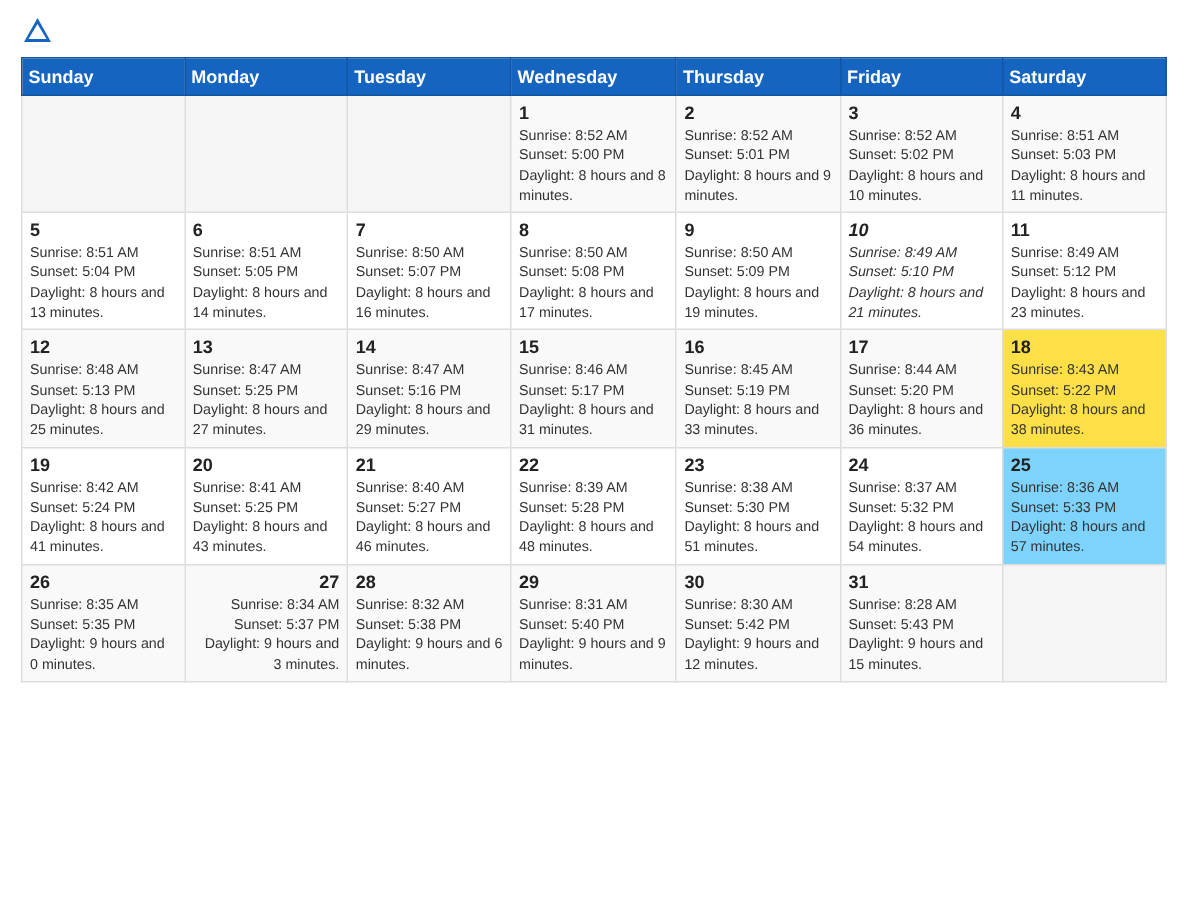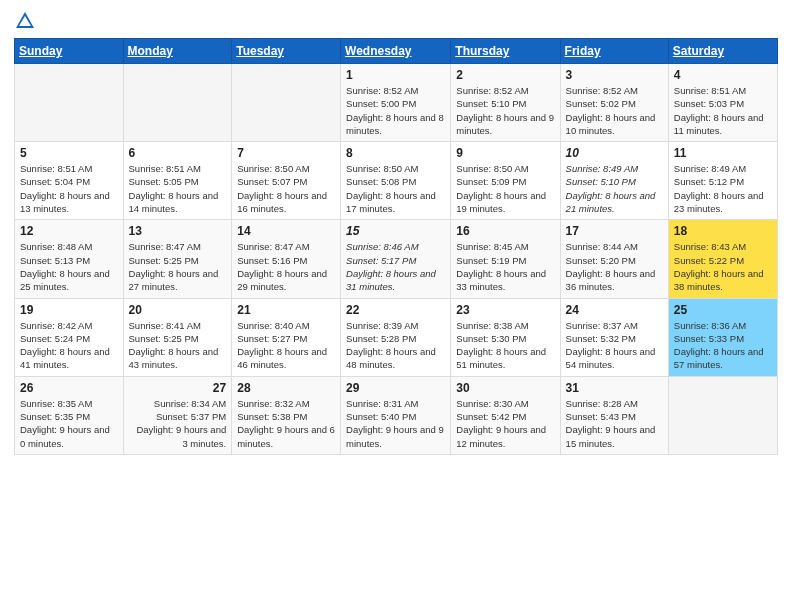--- a/index.html
+++ b/index.html
@@ -58,21 +58,20 @@
       border: 1px solid #ccc;
     }
     .calendar th {
       background: #1565c0;
       color: #fff;
       font-size: 12px;
       font-weight: bold;
       padding: 5px 4px;
       text-align: left;
       border: 1px solid #1255a0;
-      text-decoration: underline;
     }
     .calendar td {
       vertical-align: top;
       padding: 4px 5px;
       border: 1px solid #ddd;
       width: 113px;
       height: 78px;
       font-size: 10px;
       color: #333;
       background: #fff;
@@ -140,21 +139,21 @@
           <td style="background: rgb(249, 249, 249);">
             <span class="day-number">1</span>
             <div class="day-info">Sunrise: 8:52 AM
 Sunset: 5:00 PM
 Daylight: 8 hours
 and 8 minutes.</div>
           </td>
           <td style="background: rgb(249, 249, 249);">
             <span class="day-number">2</span>
             <div class="day-info">Sunrise: 8:52 AM
-Sunset: 5:10 PM
+Sunset: 5:01 PM
 Daylight: 8 hours
 and 9 minutes.</div>
           </td>
           <td style="background: rgb(249, 249, 249);">
             <span class="day-number">3</span>
             <div class="day-info">Sunrise: 8:52 AM
 Sunset: 5:02 PM
 Daylight: 8 hours
 and 10 minutes.</div>
           </td>
@@ -232,21 +231,21 @@
 Daylight: 8 hours
 and 27 minutes.</div>
           </td>
           <td style="background: rgb(249, 249, 249);">
             <span class="day-number">14</span>
             <div class="day-info">Sunrise: 8:47 AM
 Sunset: 5:16 PM
 Daylight: 8 hours
 and 29 minutes.</div>
           </td>
-          <td style="background: rgb(249, 249, 249); font-style: italic;">
+          <td style="background: rgb(249, 249, 249);">
             <span class="day-number">15</span>
             <div class="day-info">Sunrise: 8:46 AM
 Sunset: 5:17 PM
 Daylight: 8 hours
 and 31 minutes.</div>
           </td>
           <td style="background: rgb(249, 249, 249);">
             <span class="day-number">16</span>
             <div class="day-info">Sunrise: 8:45 AM
 Sunset: 5:19 PM

